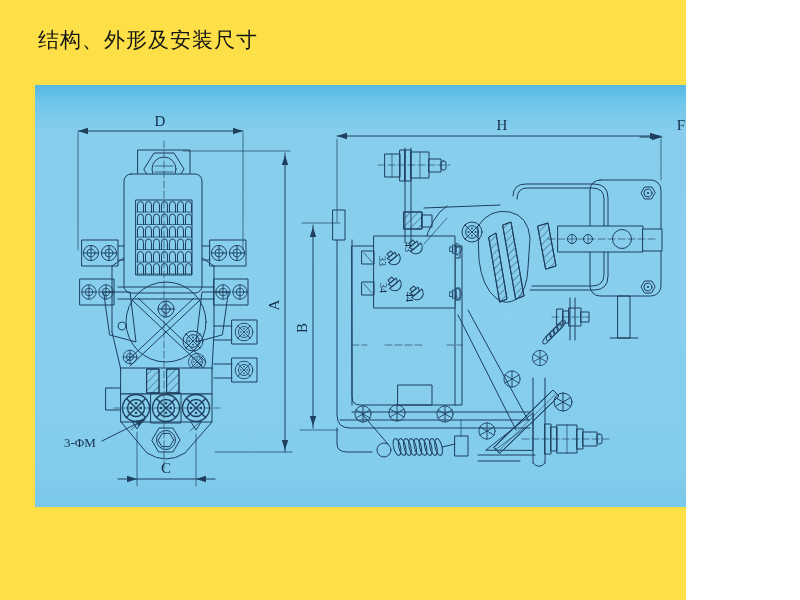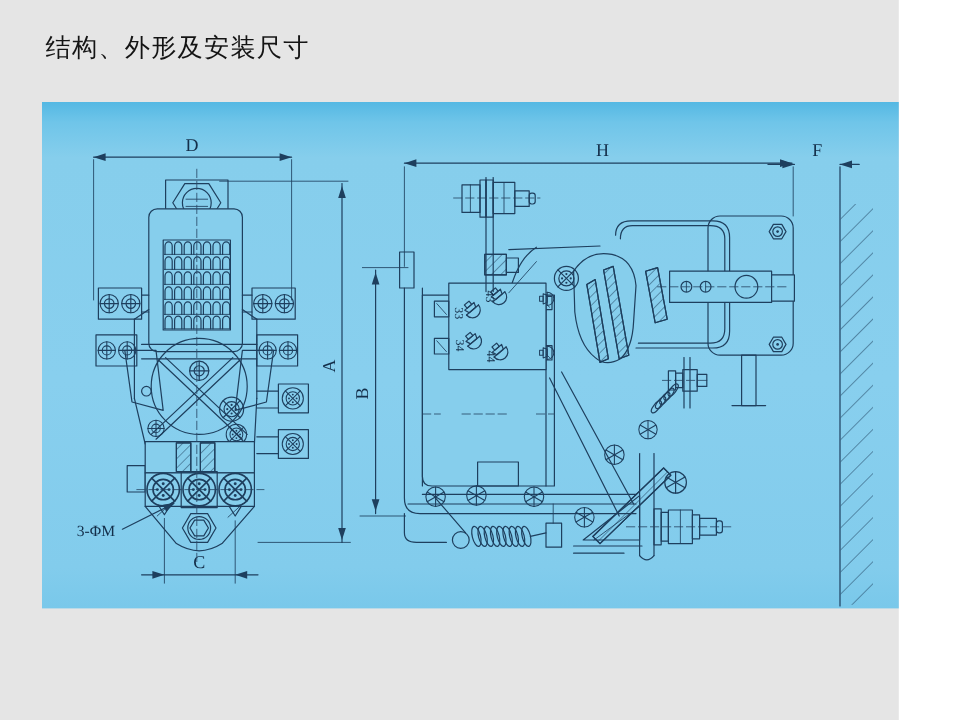--- a/index.html
+++ b/index.html
@@ -1,16 +1,16 @@
 <!DOCTYPE html>
 <html><head>
 <meta charset="utf-8">
 <style>
   html,body{margin:0;padding:0;background:#ffffff;}
-  .slide{position:relative;width:749px;height:600px;background:#e5e5e5;overflow:hidden;
+  .slide{position:relative;width:686px;height:600px;background:#fde047;overflow:hidden;
          font-family:"Liberation Serif",serif;}
   .title{position:absolute;left:38px;top:26px;font-size:21px;letter-spacing:1px;
          color:#141414;font-family:"Liberation Serif","DejaVu Sans",serif;}
   .canvas{position:absolute;left:35px;top:85px;width:735px;height:422px;
           background:linear-gradient(180deg,#54b8e3 0%,#6fc5e9 4%,#86ceec 11%,
                      #88cfee 55%,#82ccec 92%,#79c8ea 100%);}
   .canvas svg{display:block;width:100%;height:100%;}
   svg *{fill:none;stroke:#1e3f5e;stroke-width:1;stroke-linecap:round;stroke-linejoin:round;}
   svg text{fill:#142f4a;stroke:none;font-family:"Liberation Serif",serif;}
   .dim{font-size:15px;}

